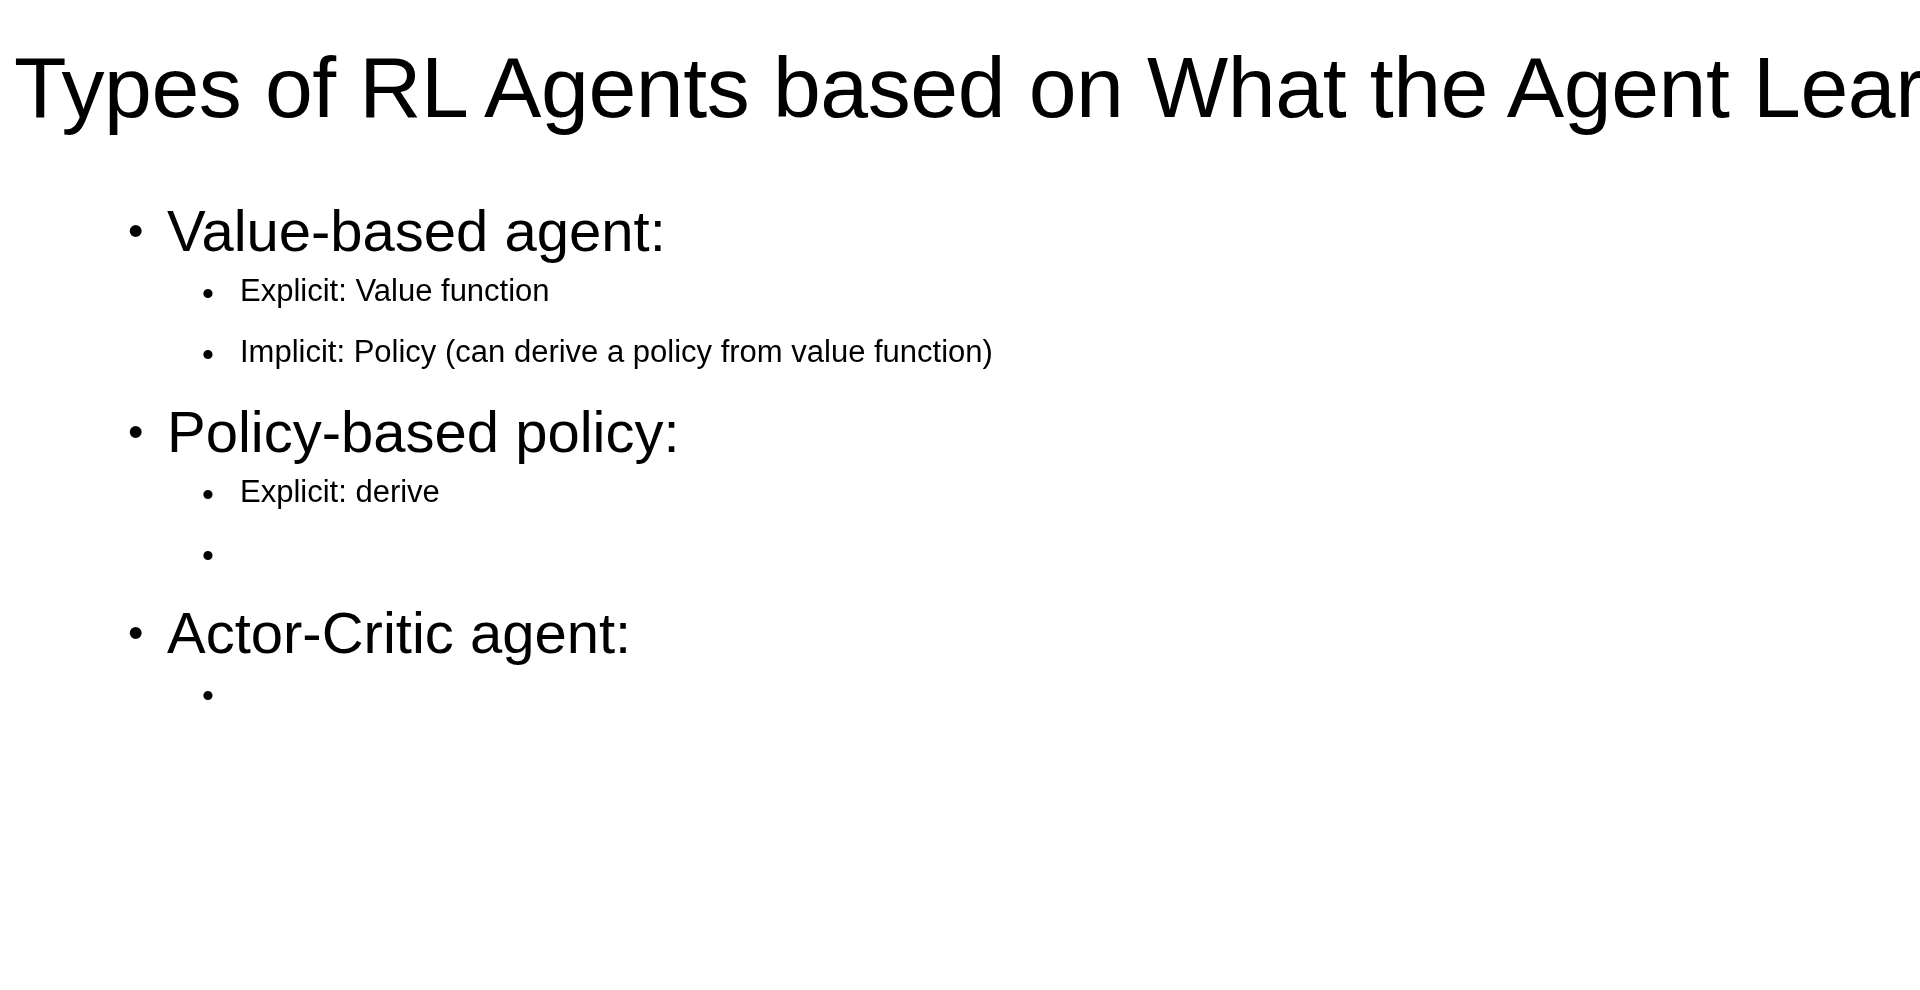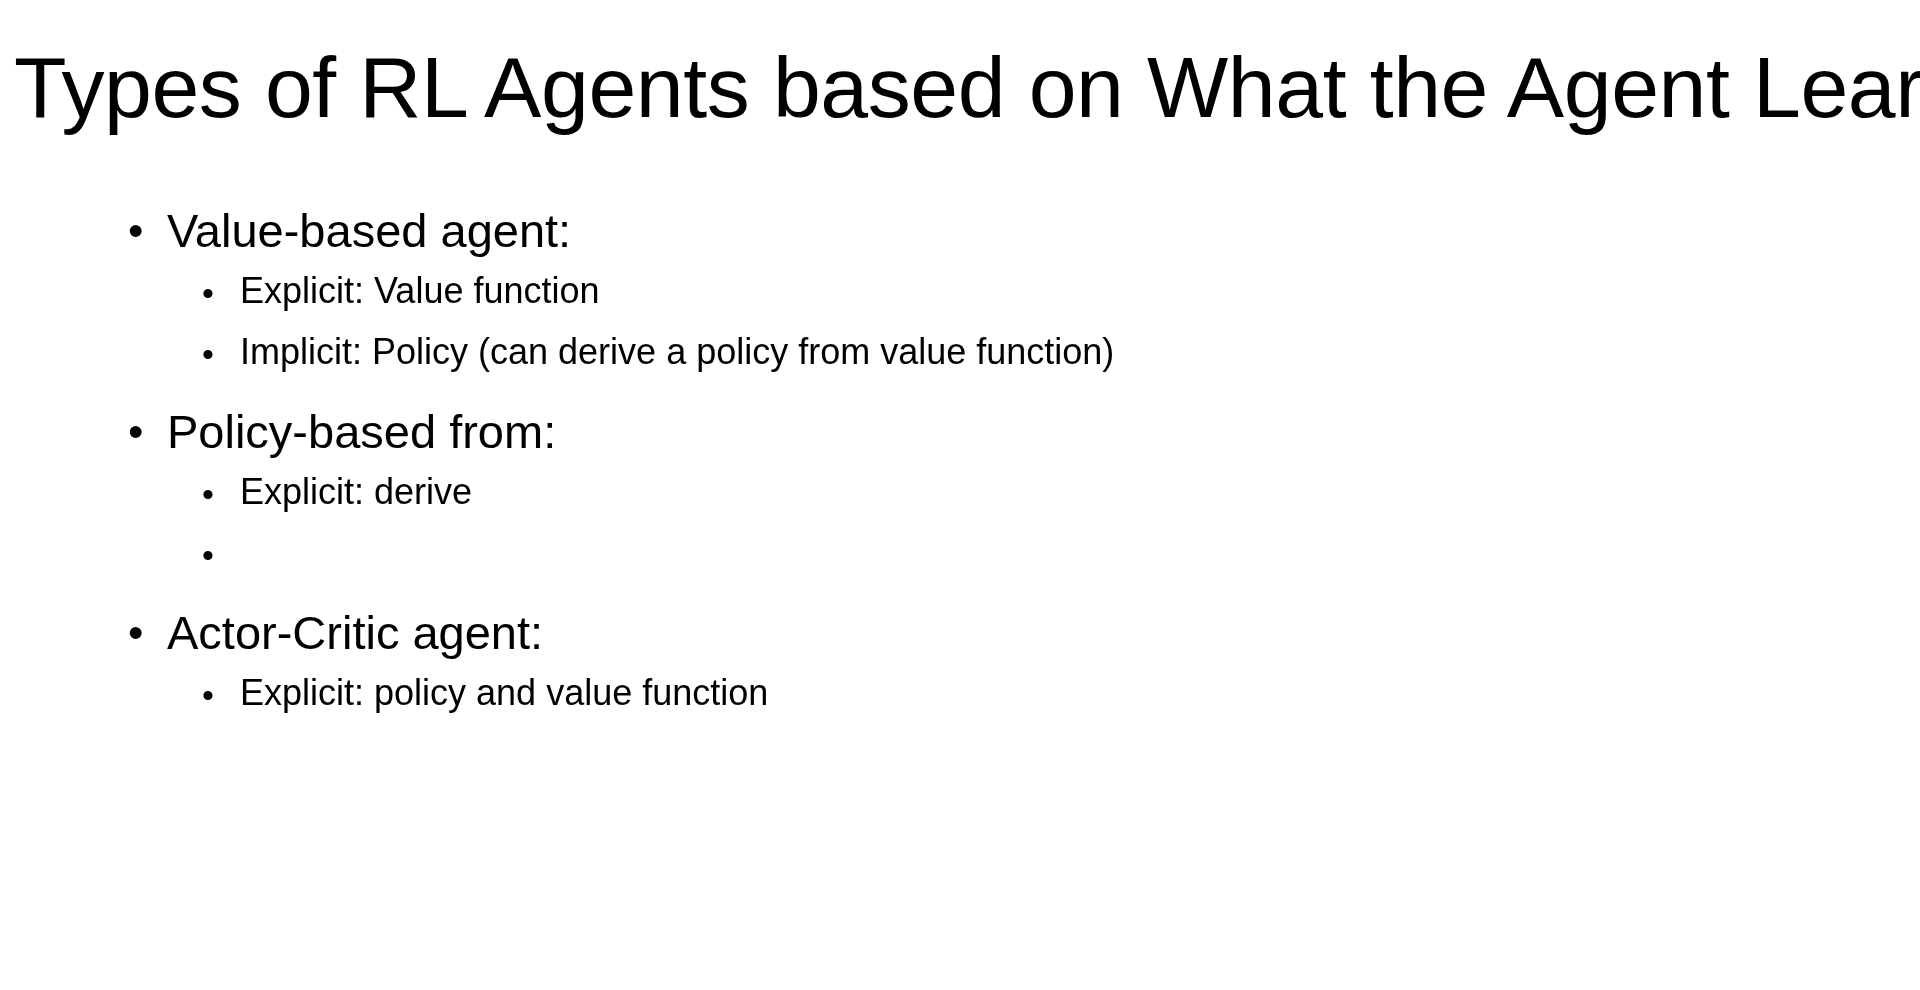--- a/index.html
+++ b/index.html
@@ -68,39 +68,39 @@
     padding-top: 8px;
   }
   .level-1 .bullet-mark {
     left: 128px;
     top: 8px;
     font-size: 44px;
     line-height: 53px;
   }
   .level-1 .bullet-text {
     margin-left: 167px;
-    font-size: 47px;
+    font-size: 58px;
     line-height: 53px;
     font-weight: 400;
     text-align: center;
   }
 
   
   .level-2 {
     height: 61px;
   }
   .level-2 .bullet-mark {
     left: 202px;
     top: 2px;
     font-size: 34px;
     line-height: 52px;
   }
   .level-2 .bullet-text {
     margin-left: 240px;
-    font-size: 36px;
+    font-size: 31px;
     line-height: 52px;
     font-weight: 400;
   }
 
   
   .group {
     display: block;
   }
   .group + .group {
     margin-top: 10px;
@@ -126,36 +126,35 @@
       </div>
       <div class="bullet-row level-2">
         <span class="bullet-mark">•</span>
         <span class="bullet-text">Implicit: Policy (can derive a policy from value function)</span>
       </div>
     </div>
 
     <div class="group">
       <div class="bullet-row level-1">
         <span class="bullet-mark">•</span>
-        <span class="bullet-text">Policy-based from:</span>
+        <span class="bullet-text">Policy-based policy:</span>
       </div>
       <div class="bullet-row level-2">
         <span class="bullet-mark">•</span>
         <span class="bullet-text">Explicit: derive</span>
       </div>
       <div class="bullet-row level-2">
         <span class="bullet-mark">•</span>
       </div>
     </div>
 
     <div class="group">
       <div class="bullet-row level-1">
         <span class="bullet-mark">•</span>
         <span class="bullet-text">Actor-Critic agent:</span>
       </div>
       <div class="bullet-row level-2">
         <span class="bullet-mark">•</span>
-        <span class="bullet-text">Explicit: policy and value function</span>
       </div>
     </div>
 
   </div>
 </div>
 
 </body></html>

